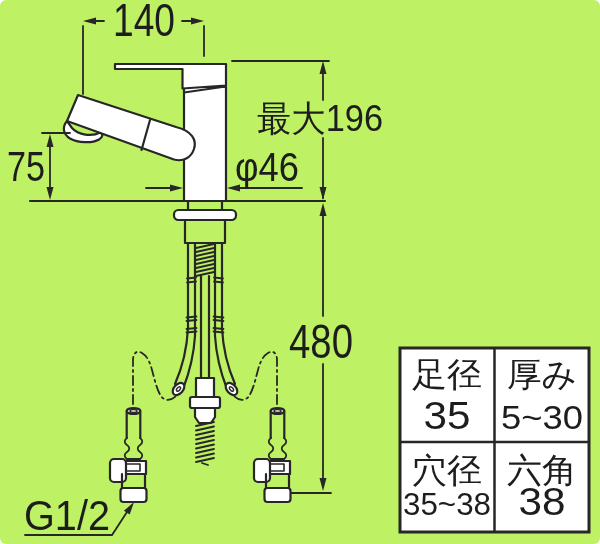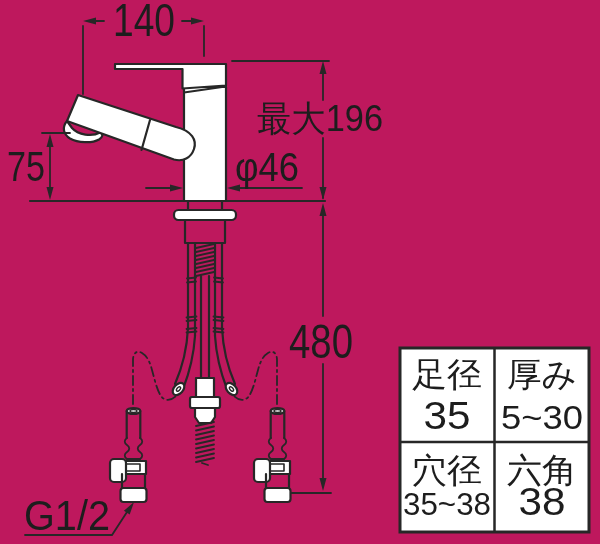--- a/index.html
+++ b/index.html
@@ -1,16 +1,16 @@
 <!DOCTYPE html>
 <html><head>
 <meta charset="utf-8">
 <style>
   html,body{margin:0;padding:0;background:#ffffff;}
-  .stage{position:relative;width:600px;height:544px;background:#be185d;overflow:hidden;}
+  .stage{position:relative;width:600px;height:544px;background:#bef264;overflow:hidden;border-radius:6px;}
   svg{display:block;}
   .dim-text{font-family:"Liberation Sans","DejaVu Sans",sans-serif;fill:#1d1d1d;}
   .tbl-text{font-family:"Liberation Sans","DejaVu Sans",sans-serif;fill:#1d1d1d;}
 </style>
 </head>
 <body>
 
 <div class="stage">
 <svg width="600" height="544" viewBox="0 0 600 544">
 

